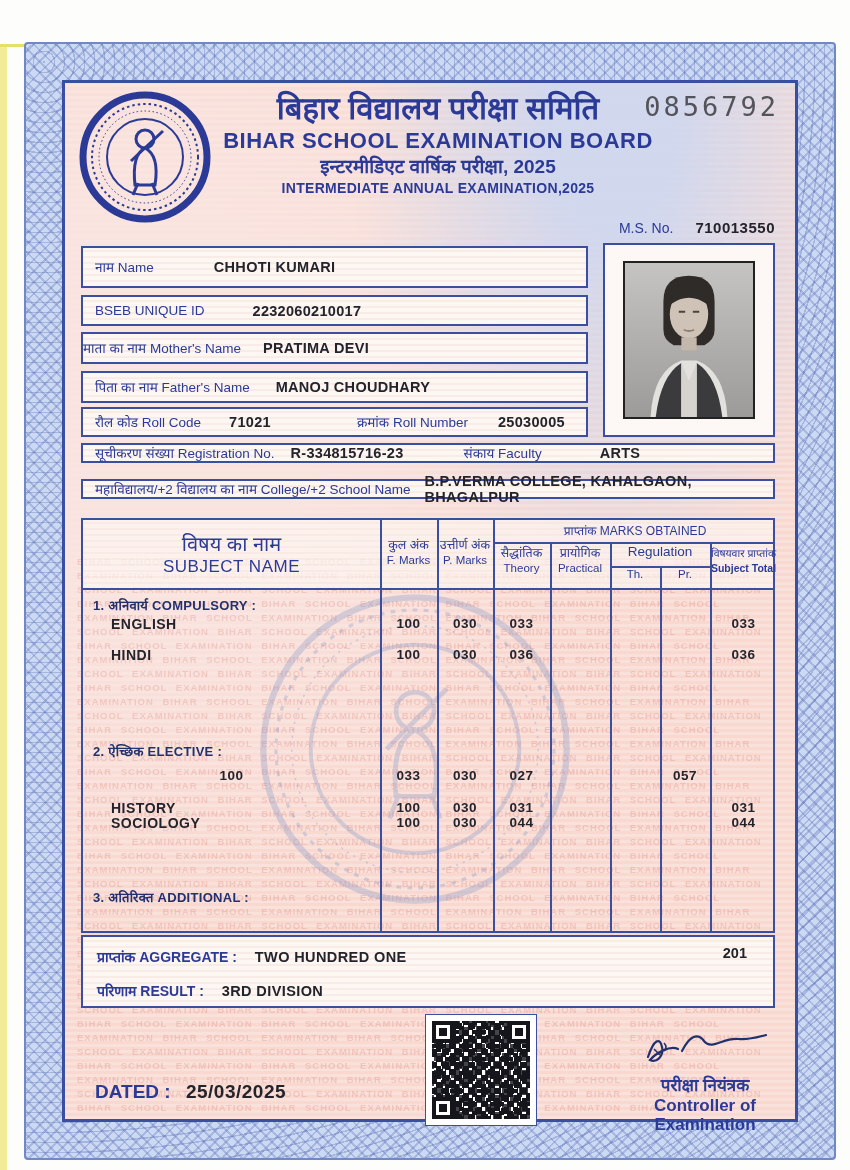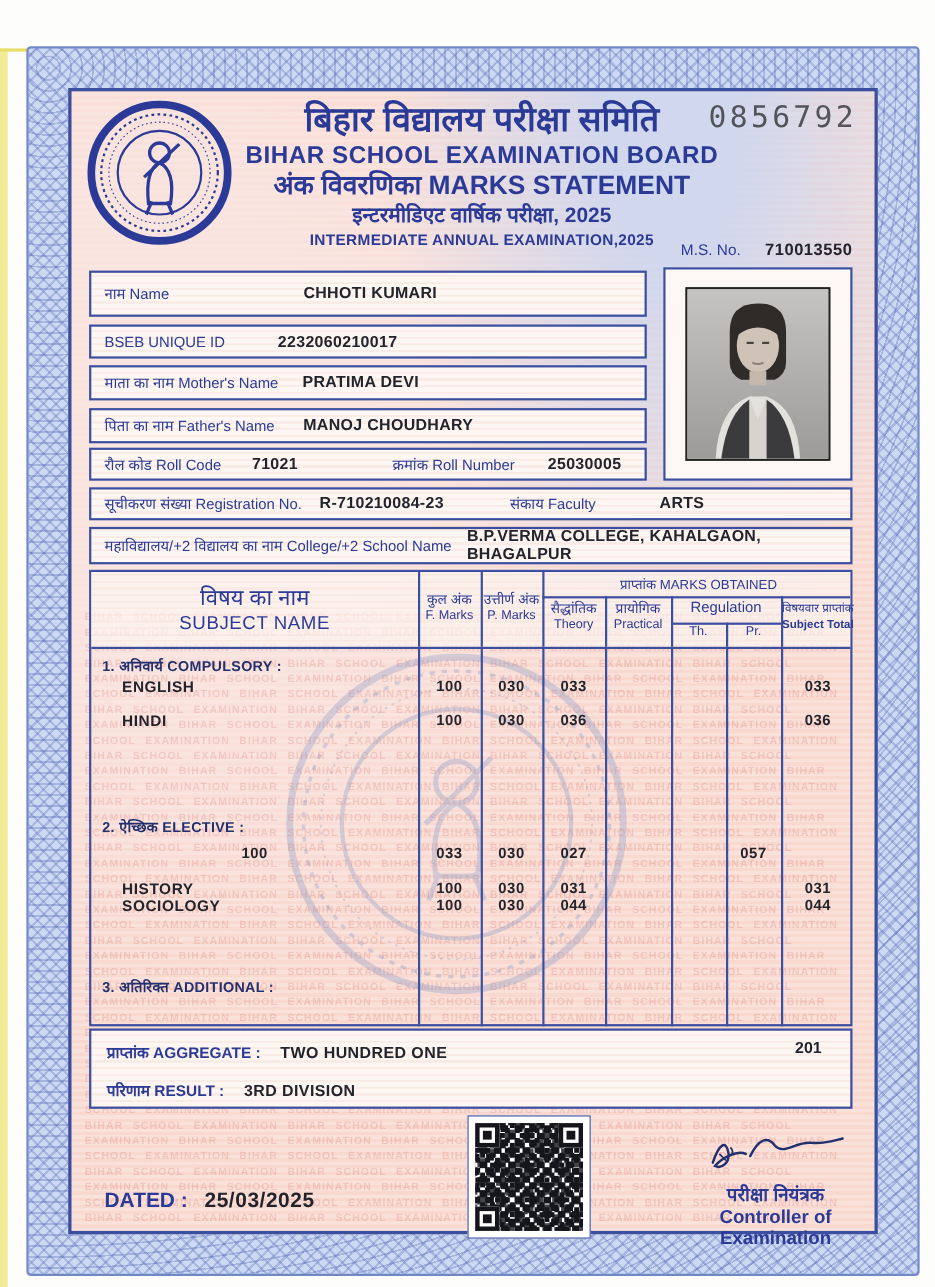--- a/index.html
+++ b/index.html
@@ -134,66 +134,65 @@
         <circle cx="70" cy="70" r="38" fill="none" stroke="#2b3a96" stroke-width="2"></circle>
         <circle cx="70" cy="52" r="9" fill="none" stroke="#2b3a96" stroke-width="3"></circle>
         <path d="M70 61 C60 66 58 80 60 98 L80 98 C83 79 80 66 70 61 Z" fill="none" stroke="#2b3a96" stroke-width="3"></path>
         <path d="M58 108 L63 96 M82 108 L77 96 M56 74 L88 44" fill="none" stroke="#2b3a96" stroke-width="3"></path>
         <circle cx="70" cy="70" r="46" fill="none" stroke="#2b3a96" stroke-width="1" stroke-dasharray="1.5 2.5"></circle>
       </svg>
 
       <div class="titles">
         <div class="t-hi">बिहार विद्यालय परीक्षा समिति</div>
         <div class="t-en">BIHAR SCHOOL EXAMINATION BOARD</div>
-        <div class="t-ms">अंक  विवरणिका MARKS STATEMENT</div>
         <div class="t-exhi">इन्टरमीडिएट वार्षिक परीक्षा, 2025</div>
         <div class="t-exen">INTERMEDIATE ANNUAL EXAMINATION,2025</div>
       </div>
 
       <div class="serial">0856792</div>
 
       <div class="msno">
         <span>M.S. No.</span><b>710013550</b>
       </div>
 
       <div class="fbox short" style="top:163px;height:42px;gap:28px;">
         <span class="lbl" style="padding-left:12px;">नाम Name</span>
-        <span class="val" style="margin-left:94px;">CHHOTI KUMARI</span>
+        <span class="val" style="margin-left:32px;">CHHOTI KUMARI</span>
       </div>
 
       <div class="fbox short" style="top:212px;height:31px;">
         <span class="lbl" style="padding-left:12px;">BSEB UNIQUE ID</span>
         <span class="val" style="margin-left:48px;">2232060210017</span>
       </div>
 
       <div class="fbox short" style="top:249px;height:32px;">
-        <span class="lbl" style="padding-left:12px;">माता का नाम   Mother's Name</span>
+        <span class="lbl" style="">माता का नाम   Mother's Name</span>
         <span class="val" style="margin-left:22px;">PRATIMA DEVI</span>
       </div>
 
       <div class="fbox short" style="top:288px;height:32px;">
         <span class="lbl" style="padding-left:12px;">पिता का नाम   Father's Name</span>
         <span class="val" style="margin-left:26px;">MANOJ CHOUDHARY</span>
       </div>
 
       <div class="fbox short" style="top:324px;height:30px;">
         <span class="lbl" style="padding-left:12px;">रौल कोड  Roll Code</span>
         <span class="val" style="margin-left:28px;">71021</span>
         <span class="lbl" style="margin-left:86px;">क्रमांक Roll Number</span>
         <span class="val" style="margin-left:30px;">25030005</span>
       </div>
 
-      <div class="fbox wide" style="top:360px;height:30px;">
+      <div class="fbox wide" style="top:360px;height:20px;">
         <span class="lbl" style="padding-left:12px;">सूचीकरण संख्या  Registration No.</span>
-        <span class="val" style="margin-left:16px;">R-710210084-23</span>
+        <span class="val" style="margin-left:16px;">R-334815716-23</span>
         <span class="lbl" style="margin-left:60px;">संकाय Faculty</span>
         <span class="val" style="margin-left:58px;">ARTS</span>
       </div>
 
-      <div class="fbox wide" style="top:396px;height:34px;">
+      <div class="fbox wide" style="top:396px;height:20px;">
         <span class="lbl" style="padding-left:12px;">महाविद्यालय/+2 विद्यालय का नाम College/+2 School Name</span>
         <span class="val" style="margin-left:14px;">B.P.VERMA COLLEGE, KAHALGAON, BHAGALPUR</span>
       </div>
 
       <div class="photo-box">
         <svg class="photo" viewBox="0 0 100 120" preserveAspectRatio="none">
           <rect width="100" height="120" fill="#b4b2b0"></rect>
           <rect width="100" height="120" fill="url(#g0)"></rect>
           <defs>
               <linearGradient id="g0" x1="0" y1="0" x2="0" y2="1">

